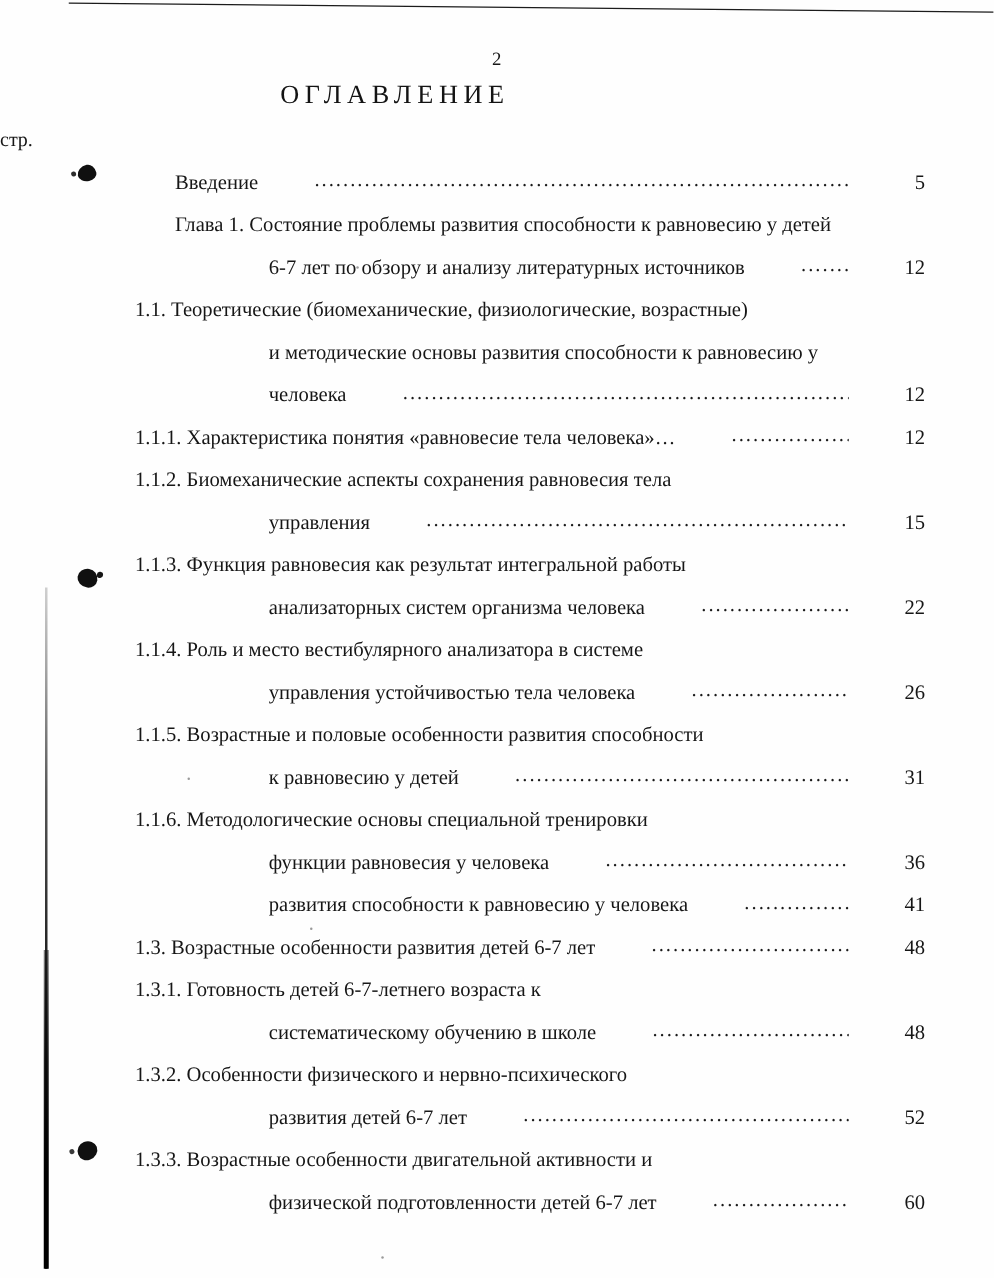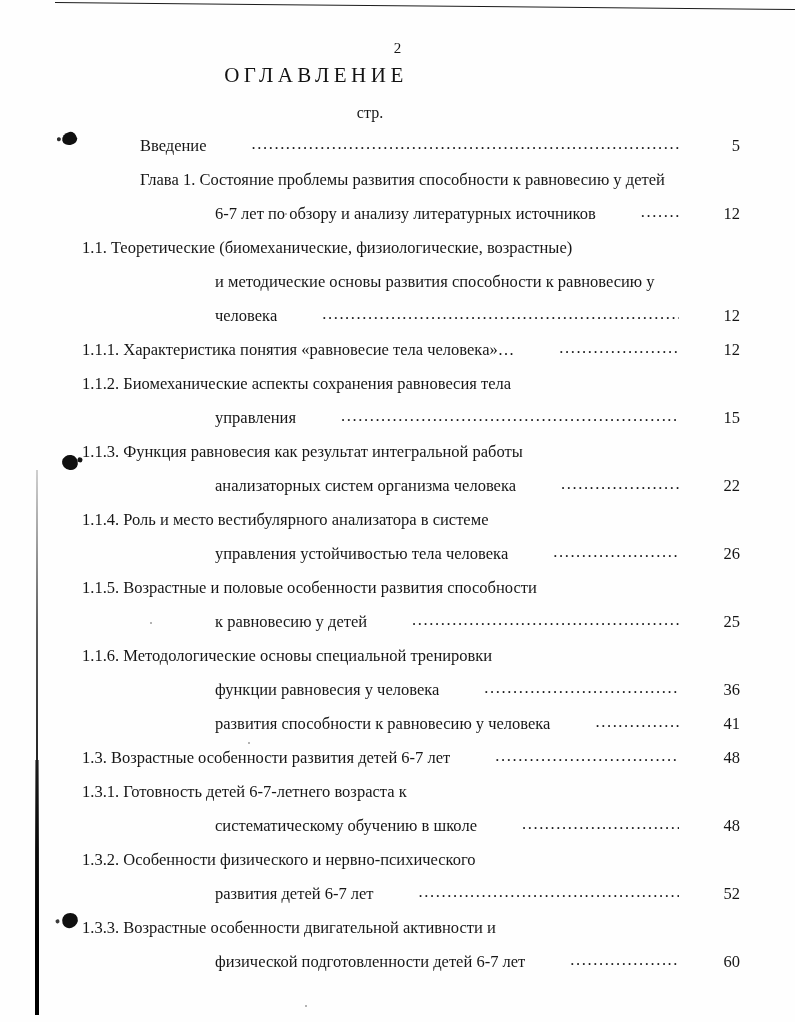--- a/index.html
+++ b/index.html
@@ -131,21 +131,21 @@
     text-align: center;
     font-size: 21px;
     letter-spacing: 4.5px;
     color: #131313;
   }
   .col-header {
     position: absolute;
     top: 104px;
     left: 0;
     width: 740px;
-    text-align: center;
+    text-align: left;
     font-size: 16px;
   }
 
   .toc {
     position: absolute;
     top: 129px;
     left: 0;
     width: 795px;
   }
 
@@ -177,21 +177,21 @@
     content: "......................................................................................................";
   }
   .toc-row .pageno {
     flex: 0 0 auto;
     text-align: right;
     min-width: 18px;
   }
 
   
   .ind-0 { padding-left: 140px; }
-  .ind-1 { padding-left: 82px; }
+  .ind-1 { padding-left: 108px; }
   .ind-2 { padding-left: 215px; }
 </style>
 </head>
 <body>
 
 <div id="page">
 
   <div class="scan-top-edge"></div>
   <div class="scan-left-line"></div>
   <div class="scan-left-line-thick"></div>
@@ -262,21 +262,21 @@
         <span class="label">управления устойчивостью тела человека</span>
         <span class="leader"></span>
         <span class="pageno">26</span>
       </div>
       <div class="toc-row ind-1 noleader">
         <span class="label">1.1.5. Возрастные и половые особенности развития способности</span>
       </div>
       <div class="toc-row ind-2">
         <span class="label">к равновесию у детей</span>
         <span class="leader"></span>
-        <span class="pageno">25</span>
+        <span class="pageno">31</span>
       </div>
       <div class="toc-row ind-1 noleader">
         <span class="label">1.1.6. Методологические основы специальной тренировки</span>
       </div>
       <div class="toc-row ind-2">
         <span class="label">функции равновесия  у человека</span>
         <span class="leader"></span>
         <span class="pageno">36</span>
       </div>
       <div class="toc-row ind-2">

